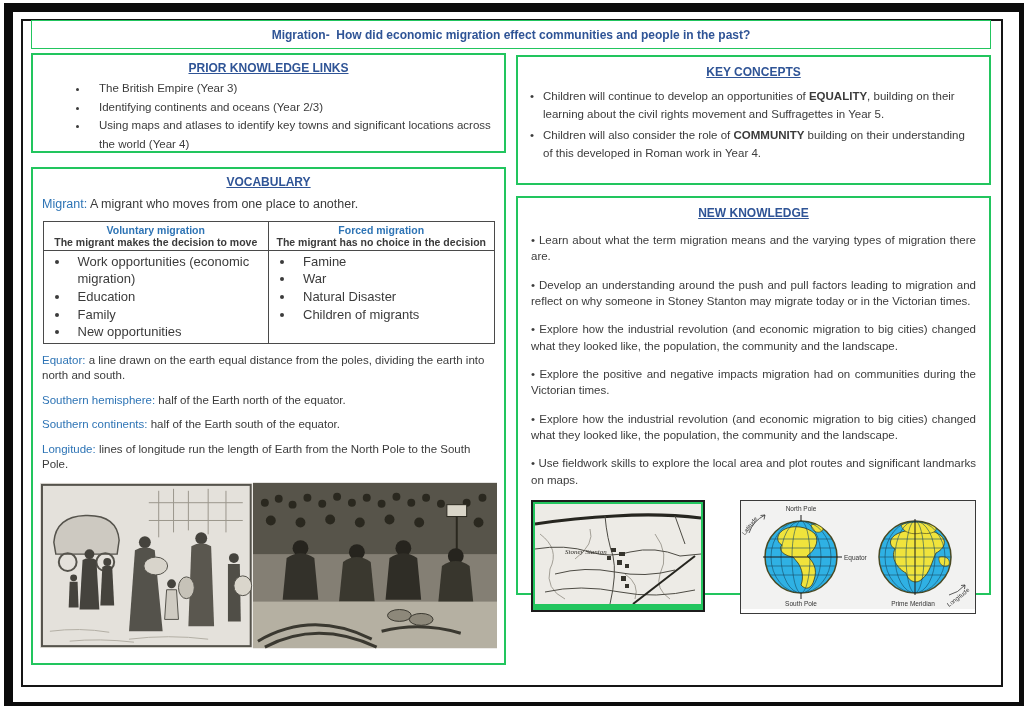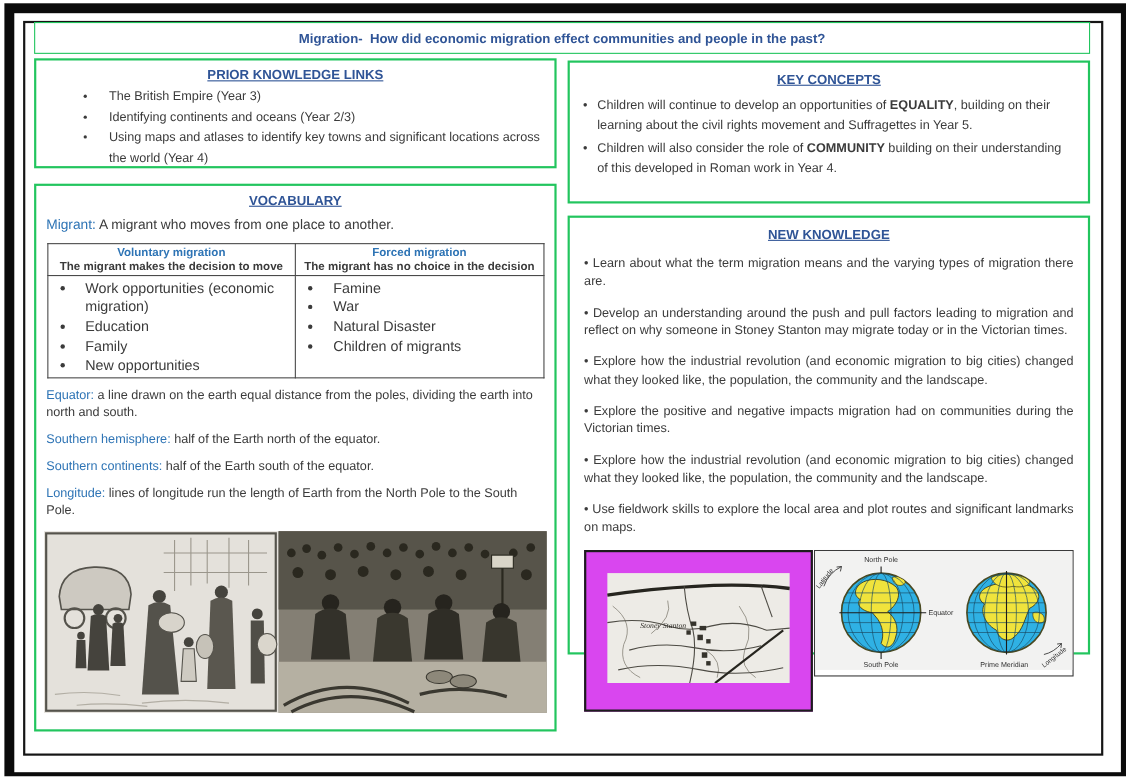--- a/index.html
+++ b/index.html
@@ -38,21 +38,21 @@
   .key-box{left:516px;top:55px;width:475px;height:130px;padding:2px 12px;}
   .bullet-list{margin:8px 0 0 0;padding:0;list-style:none;}
   .kc-item{font-size:11.5px;line-height:1.6;padding-left:13px;position:relative;margin-bottom:2px;}
   .kc-item::before{content:"\2022";position:absolute;left:0;top:0;}
 
   .new-box{left:516px;top:196px;width:475px;height:399px;padding:2px 13px;}
   .nk-list{margin-top:12px;}
   .nk-item{font-size:11.5px;line-height:1.42;text-align:justify;margin:0 0 12px 0;}
   .nk-item::before{content:"\2022\00a0 ";}
   .figures{display:flex;justify-content:space-between;align-items:flex-start;margin-top:2px;}
-  .map-fig{border:2px solid #1c1c1c;background:#d946ef;padding:19px;}
+  .map-fig{border:2px solid #1c1c1c;background:#22c55e;padding:2px;}
   .globe-fig{border:1.5px solid #3a3a3a;background:#fff;}
 </style>
 </head>
 <body>
 
 <div class="page">
   <div class="frame-outer"></div>
   <div class="frame-inner"></div>
 
   <div class="box title-box">

